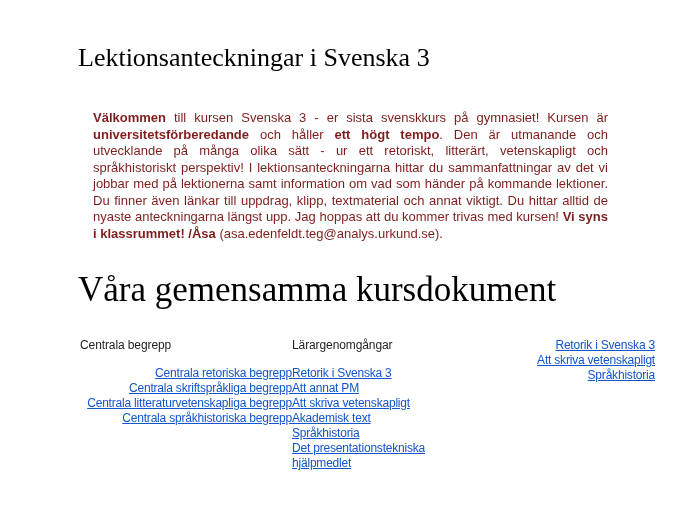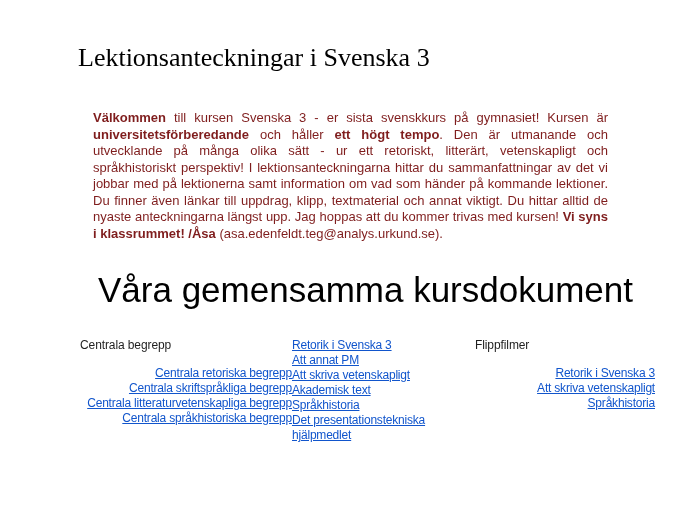--- a/index.html
+++ b/index.html
@@ -23,26 +23,26 @@
   }
   p.intro {
     margin: 37px 91px 0 93px;
     font-size: 13px;
     line-height: 16.5px;
     text-align: justify;
     color: #7f1d1d;
   }
   p.intro b { font-weight: 700; }
   h2.section-title {
-    font-family: Liberation Sans, sans-serif;
+    font-family: Liberation Serif, serif;
     font-weight: 400;
     font-size: 35px;
     line-height: 1.2;
     color: #000000;
-    margin: 27px 60px 0 98px;
+    margin: 27px 60px 0 78px;
     white-space: nowrap;
   }
   .columns {
     display: flex;
     align-items: flex-start;
     margin: 27px 0 0 80px;
   }
   .col { flex: 0 0 auto; }
   .col:nth-child(1) { width: 212px; }
   .col:nth-child(2) { width: 183px; }
@@ -82,32 +82,32 @@
     <div class="col-header">Centrala begrepp</div>
     <div class="col-links">
           <a href="#" class="doc-link">Centrala retoriska begrepp</a>
           <a href="#" class="doc-link">Centrala skriftspråkliga begrepp</a>
           <a href="#" class="doc-link">Centrala litteraturvetenskapliga begrepp</a>
           <a href="#" class="doc-link">Centrala språkhistoriska begrepp</a>
         </div>
   </div>
 
   <div class="col">
+    <div class="col-header">Lärargenomgångar</div>
     <div class="col-links">
           <a href="#" class="doc-link">Retorik i Svenska 3</a>
           <a href="#" class="doc-link">Att annat PM</a>
           <a href="#" class="doc-link">Att skriva vetenskapligt</a>
           <a href="#" class="doc-link">Akademisk text</a>
           <a href="#" class="doc-link">Språkhistoria</a>
           <a href="#" class="doc-link">Det presentationstekniska hjälpmedlet</a>
         </div>
   </div>
 
   <div class="col">
-    <div class="col-header">Flippfilmer</div>
     <div class="col-links">
           <a href="#" class="doc-link">Retorik i Svenska 3</a>
           <a href="#" class="doc-link">Att skriva vetenskapligt</a>
           <a href="#" class="doc-link">Språkhistoria</a>
         </div>
   </div>
 </div>
 </div>
 
 </body></html>

